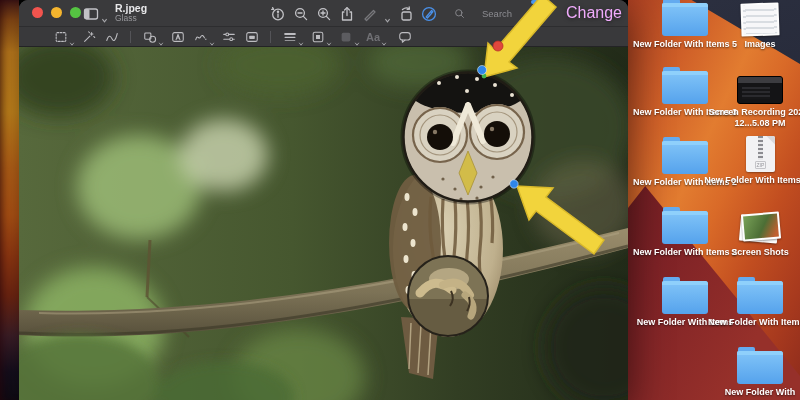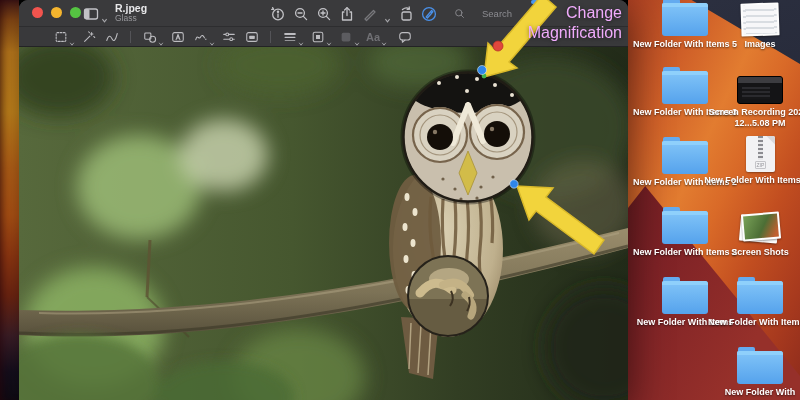--- a/index.html
+++ b/index.html
@@ -461,21 +461,20 @@
     <polygon points="542,-5 495,50 488,43 484,77 517,68 509,62 556,7" fill="#f2d43c" stroke="#d9b92a" stroke-width="1.5"></polygon>
     <polygon points="604,240 546,197 553,188 517,186 529,220 536,211 594,254" fill="#f2d43c" stroke="#d9b92a" stroke-width="1.5"></polygon>
     <circle cx="498" cy="46" r="5" fill="#e0473d" stroke="#b83028" stroke-width="0.8"></circle>
     <circle cx="484" cy="76" r="2.4" fill="#43b24c"></circle>
     <circle cx="482" cy="70" r="4.5" fill="#2f86e8" stroke="rgba(255,255,255,0.7)" stroke-width="0.7"></circle>
     <circle cx="514" cy="184" r="4.2" fill="#2f86e8" stroke="rgba(255,255,255,0.7)" stroke-width="0.7"></circle>
   </svg>
 
   <div id="mag-label" class="note">
     <div>Change</div>
-    <div>Magnification</div>
   </div>
 
   <div class="ditem" style="left:629px;top:0">
     <div class="dicon">
         <div class="folder"></div>
       </div>
     <div class="dlabel">New Folder With Items 5</div>
   </div>
   <div class="ditem" style="left:629px;top:68px">
     <div class="dicon">

